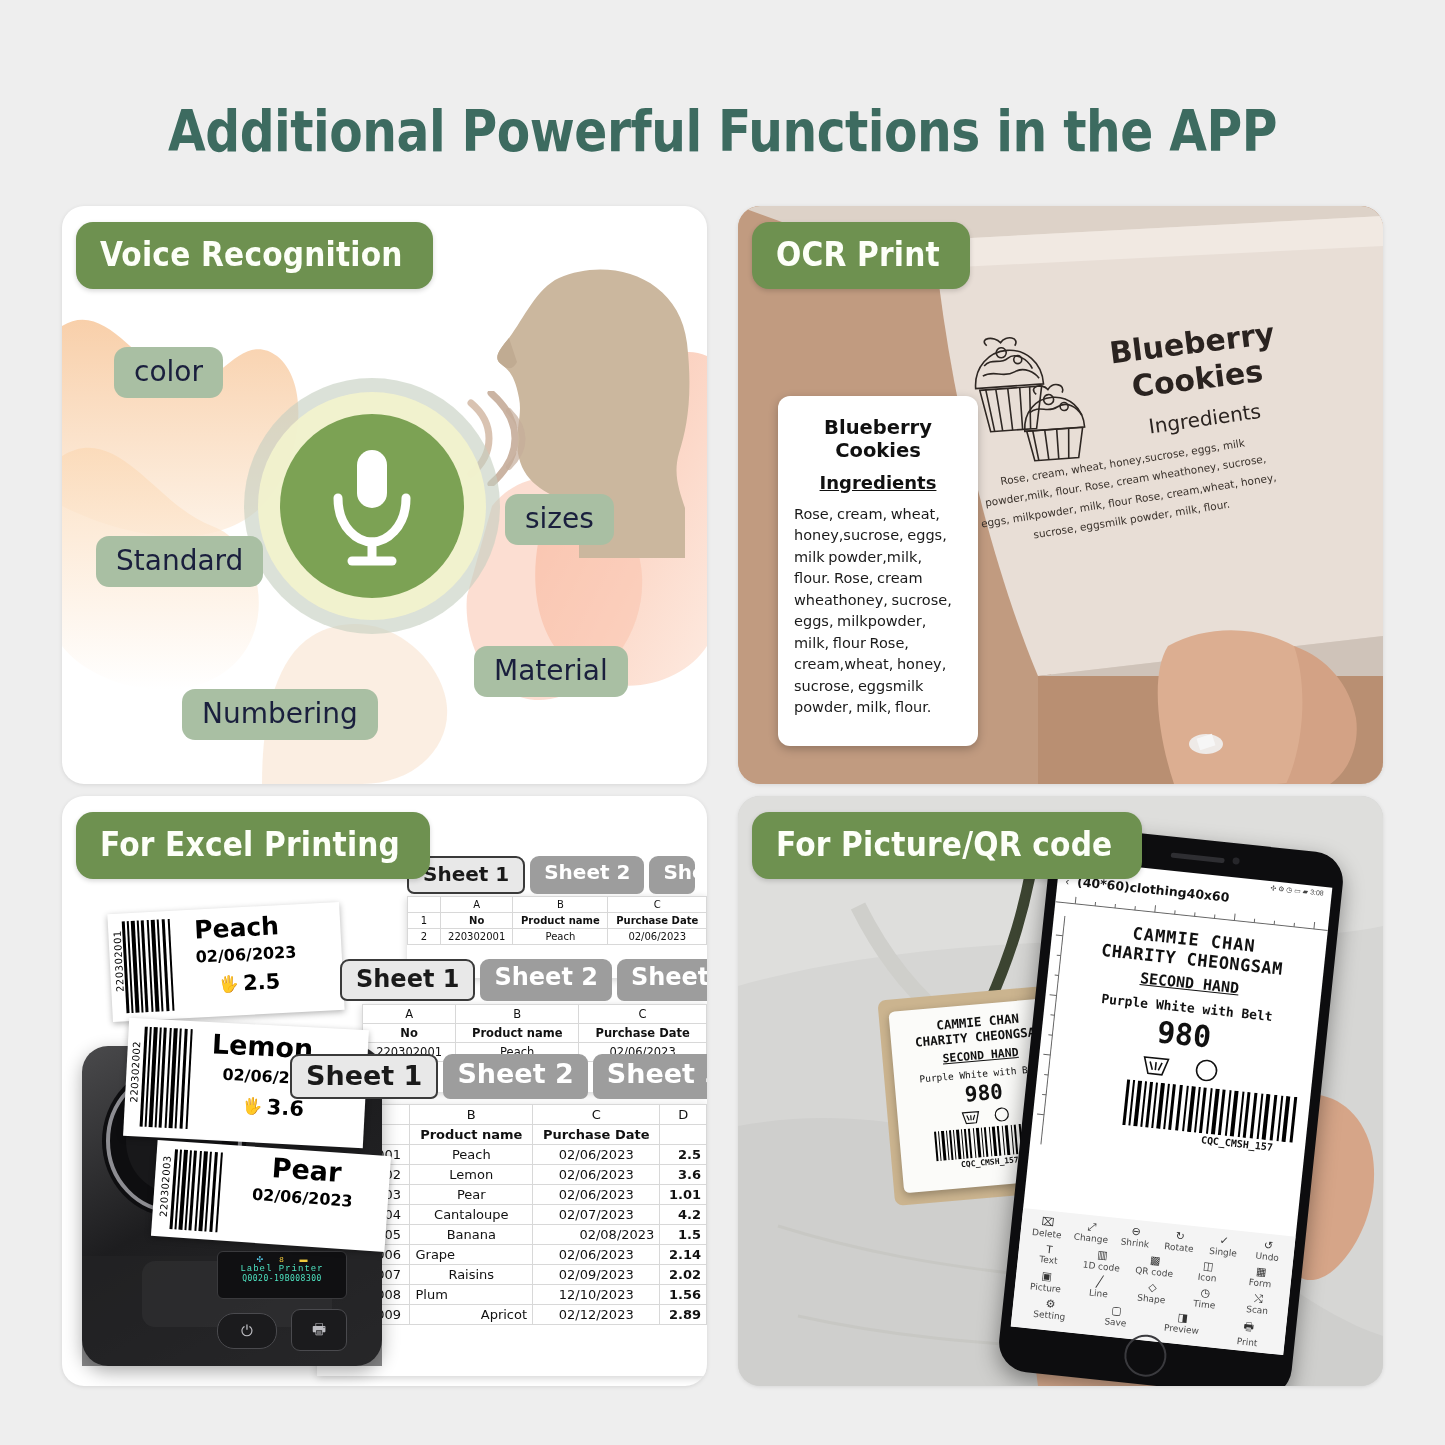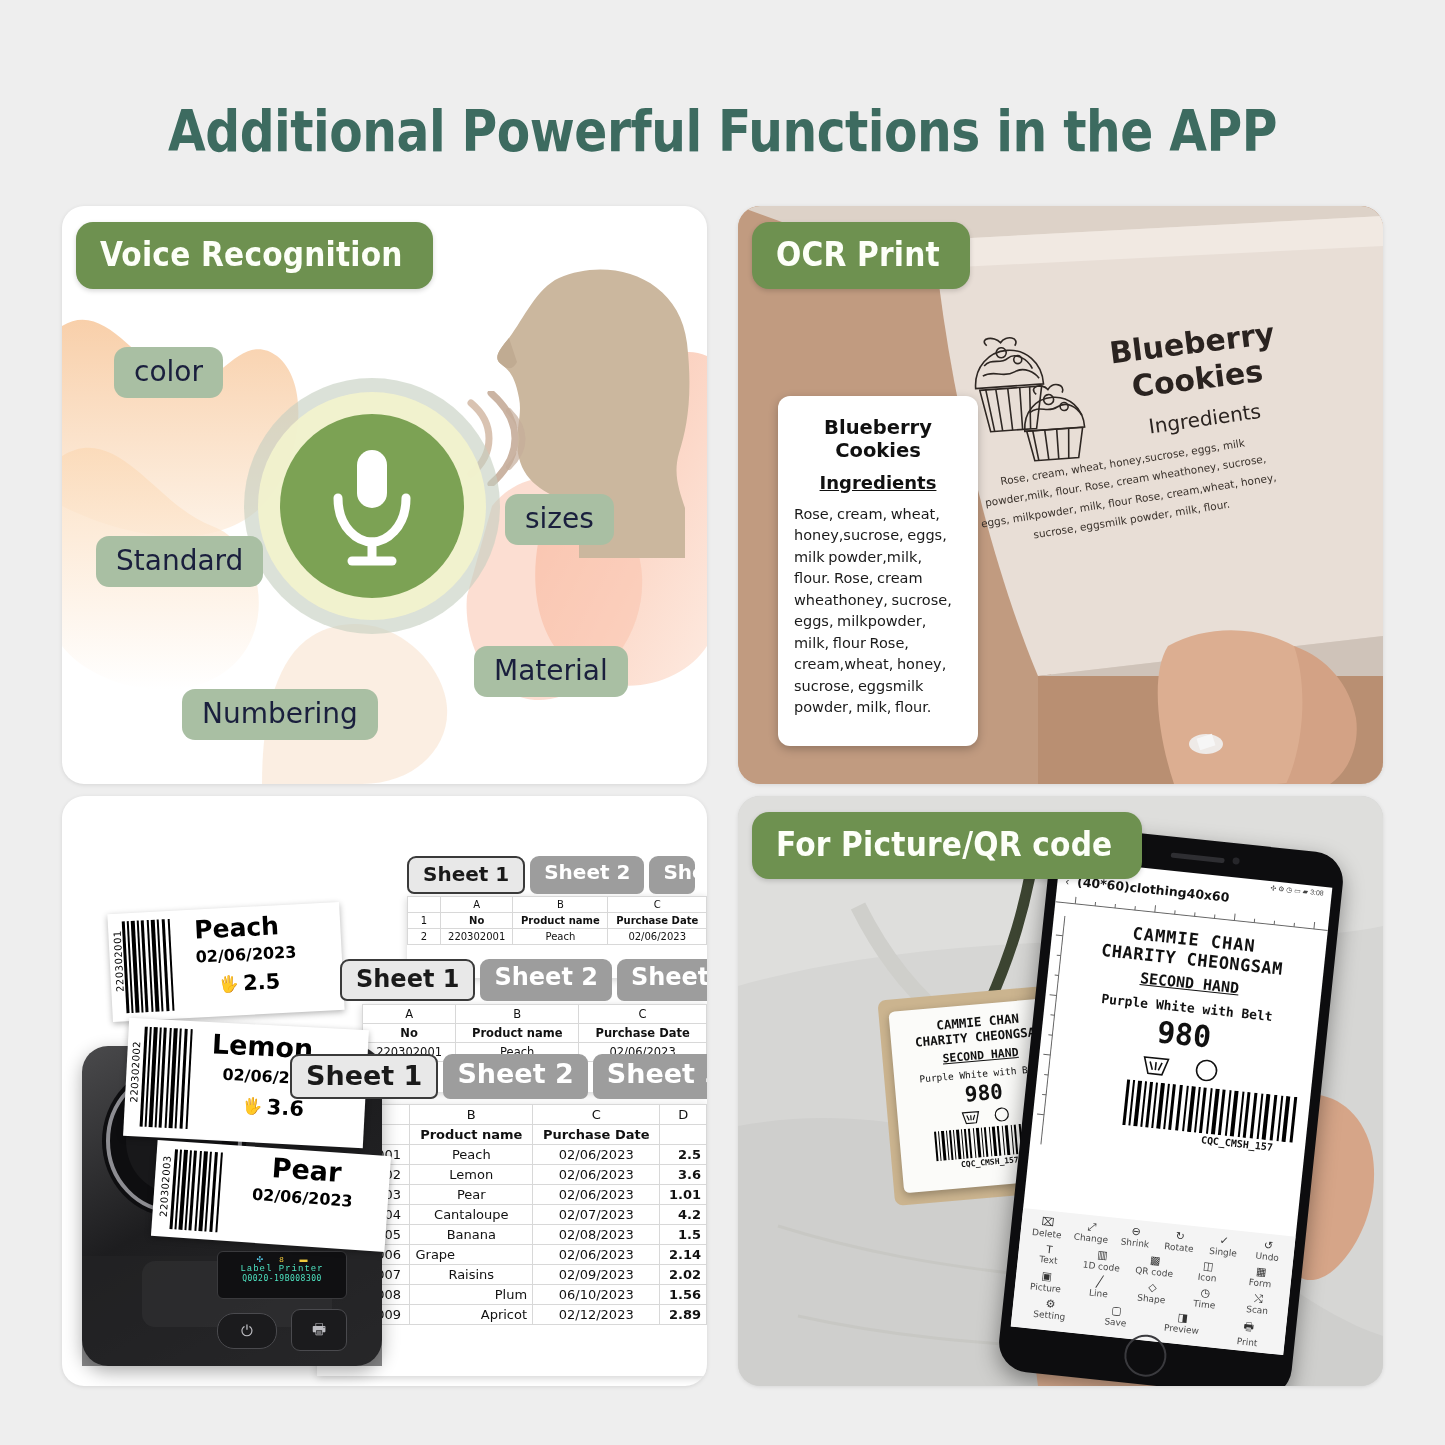--- a/index.html
+++ b/index.html
@@ -325,39 +325,39 @@
           </tr>
           <tr>
             <td style="text-align: center;">220302004</td>
             <td style="text-align: center;">Cantaloupe</td>
             <td style="text-align: center;">02/07/2023</td>
             <td style="text-align: right; font-weight: bold;">4.2</td>
           </tr>
           <tr>
             <td style="text-align: center;">220302005</td>
             <td style="text-align: center;">Banana</td>
-            <td style="text-align: center;">02/08/2023</td>
+            <td style="text-align: right;">02/08/2023</td>
             <td style="text-align: right; font-weight: bold;">1.5</td>
           </tr>
           <tr>
             <td style="text-align: center;">220302006</td>
             <td style="text-align: left;">Grape</td>
             <td style="text-align: center;">02/06/2023</td>
             <td style="text-align: right; font-weight: bold;">2.14</td>
           </tr>
           <tr>
             <td style="text-align: center;">220302007</td>
             <td style="text-align: center;">Raisins</td>
             <td style="text-align: center;">02/09/2023</td>
             <td style="text-align: right; font-weight: bold;">2.02</td>
           </tr>
           <tr>
             <td style="text-align: center;">220302008</td>
-            <td style="text-align: right;">Plum</td>
-            <td style="text-align: center;">06/10/2023</td>
+            <td style="text-align: left;">Plum</td>
+            <td style="text-align: center;">12/10/2023</td>
             <td style="text-align: right; font-weight: bold;">1.56</td>
           </tr>
           <tr>
             <td style="text-align: center;">220302009</td>
             <td style="text-align: right;">Apricot</td>
             <td style="text-align: center;">02/12/2023</td>
             <td style="text-align: right; font-weight: bold;">2.89</td>
           </tr>
         </tbody>
     </table>
@@ -463,20 +463,21 @@
           <rect x="39" y="2" width="2" height="80"></rect>
         <rect x="44" y="2" width="3" height="80"></rect>
           <rect x="50" y="2" width="2" height="80"></rect>
       </g>
     </svg>
     <div style="position:absolute;left:-20px;top:40px;transform:rotate(-90deg);font-size:10px;letter-spacing:.5px;">220302003</div>
     <div style="position:absolute;left:116px;top:4px;font-size:27px;font-weight:bold;">Pear</div>
     <div style="position:absolute;left:98px;top:38px;font-size:16px;font-weight:600;">02/06/2023</div>
   </div>
 
+  <div class="panel-header">For Excel Printing</div>
 </div>
 
 <div class="panel" id="panel-barcode">
   <div class="bc-photo">
     <svg width="645" height="590" viewBox="0 0 645 590" style="position:absolute;inset:0;">
       <rect width="645" height="590" fill="#d6d6d4"></rect>
       <path d="M0,0 L645,0 L645,130 C500,160 250,120 0,190 Z" fill="#dededc"></path>
       <path d="M0,330 C160,300 300,360 430,420 C520,462 580,520 645,540 L645,590 L0,590 Z" fill="#cfcfcd"></path>
 
       <path d="M120,110 C160,190 210,230 250,250" stroke="#cfcfcb" stroke-width="16" fill="none"></path>

